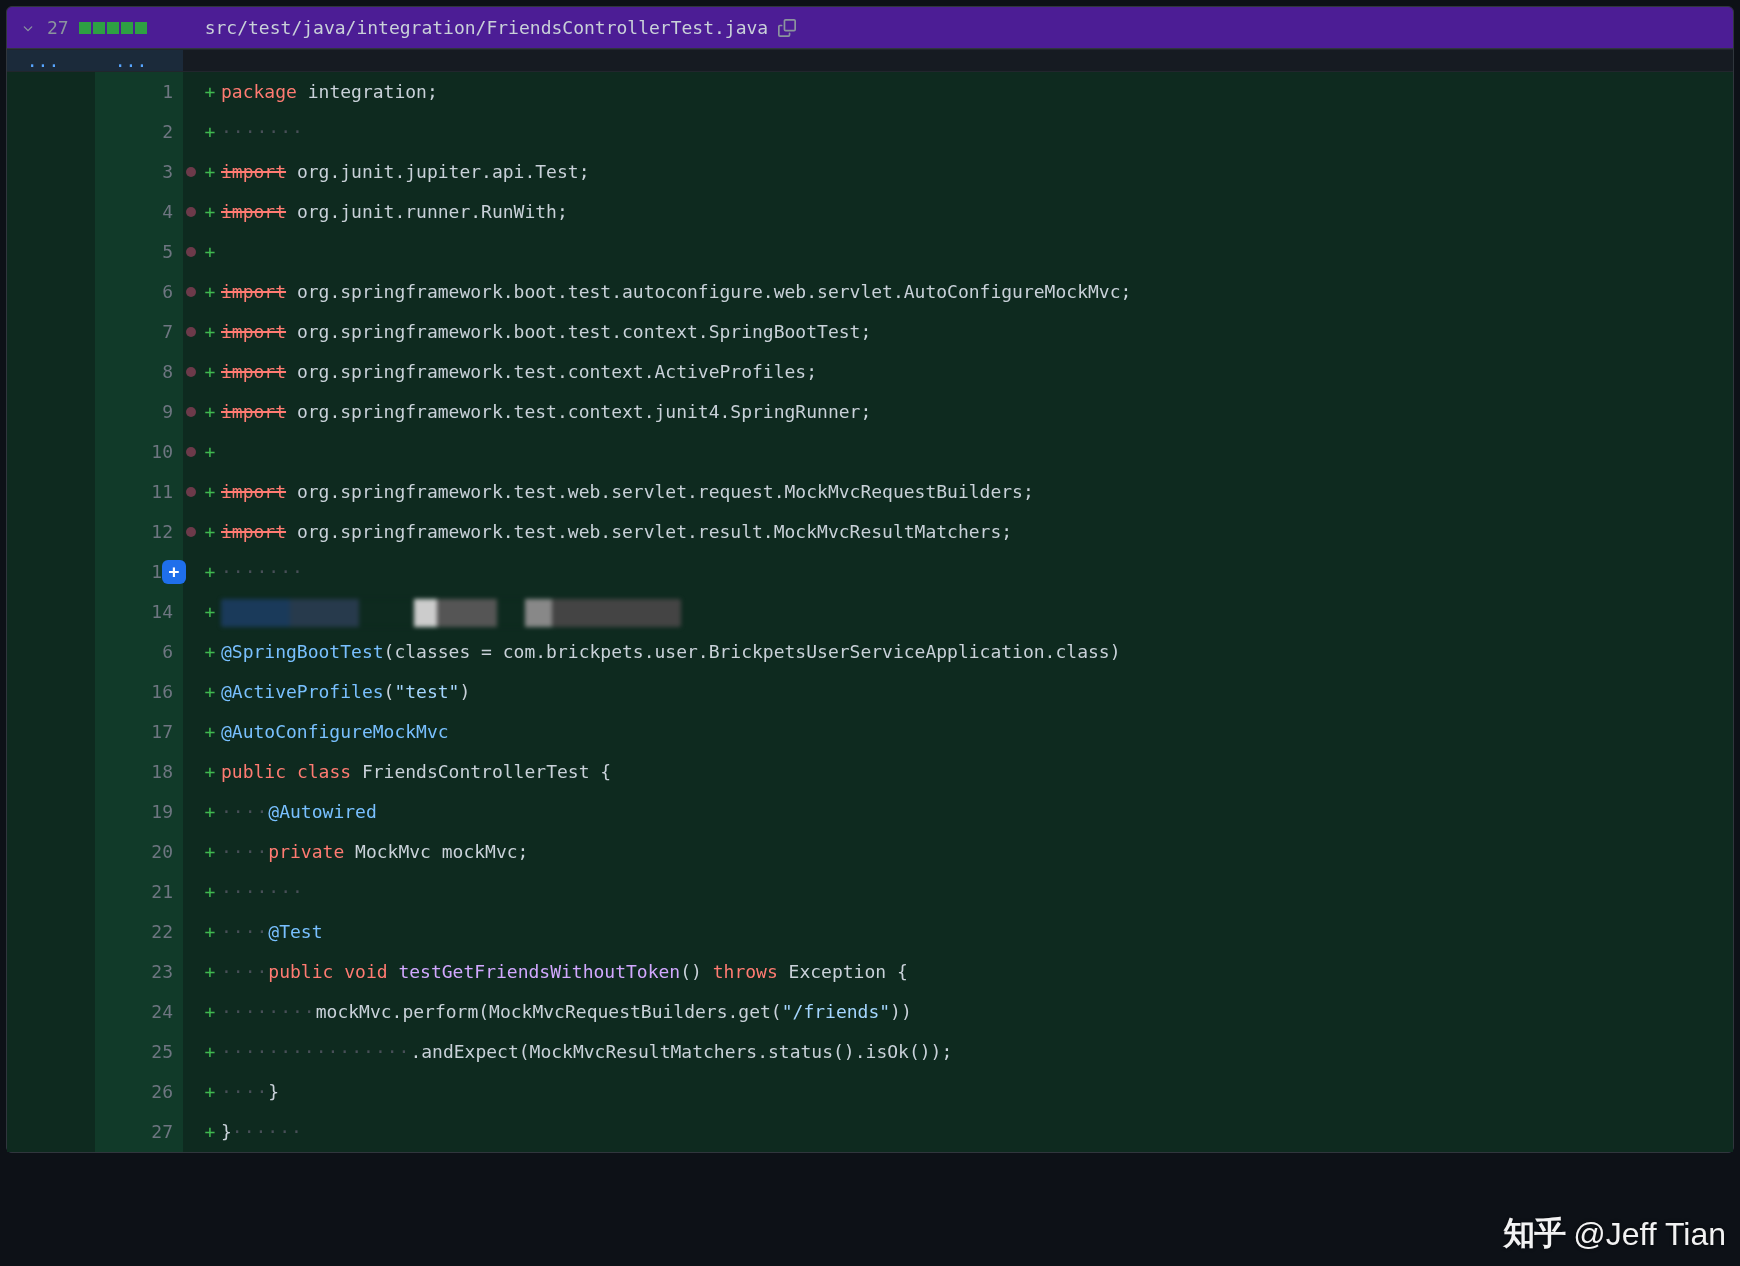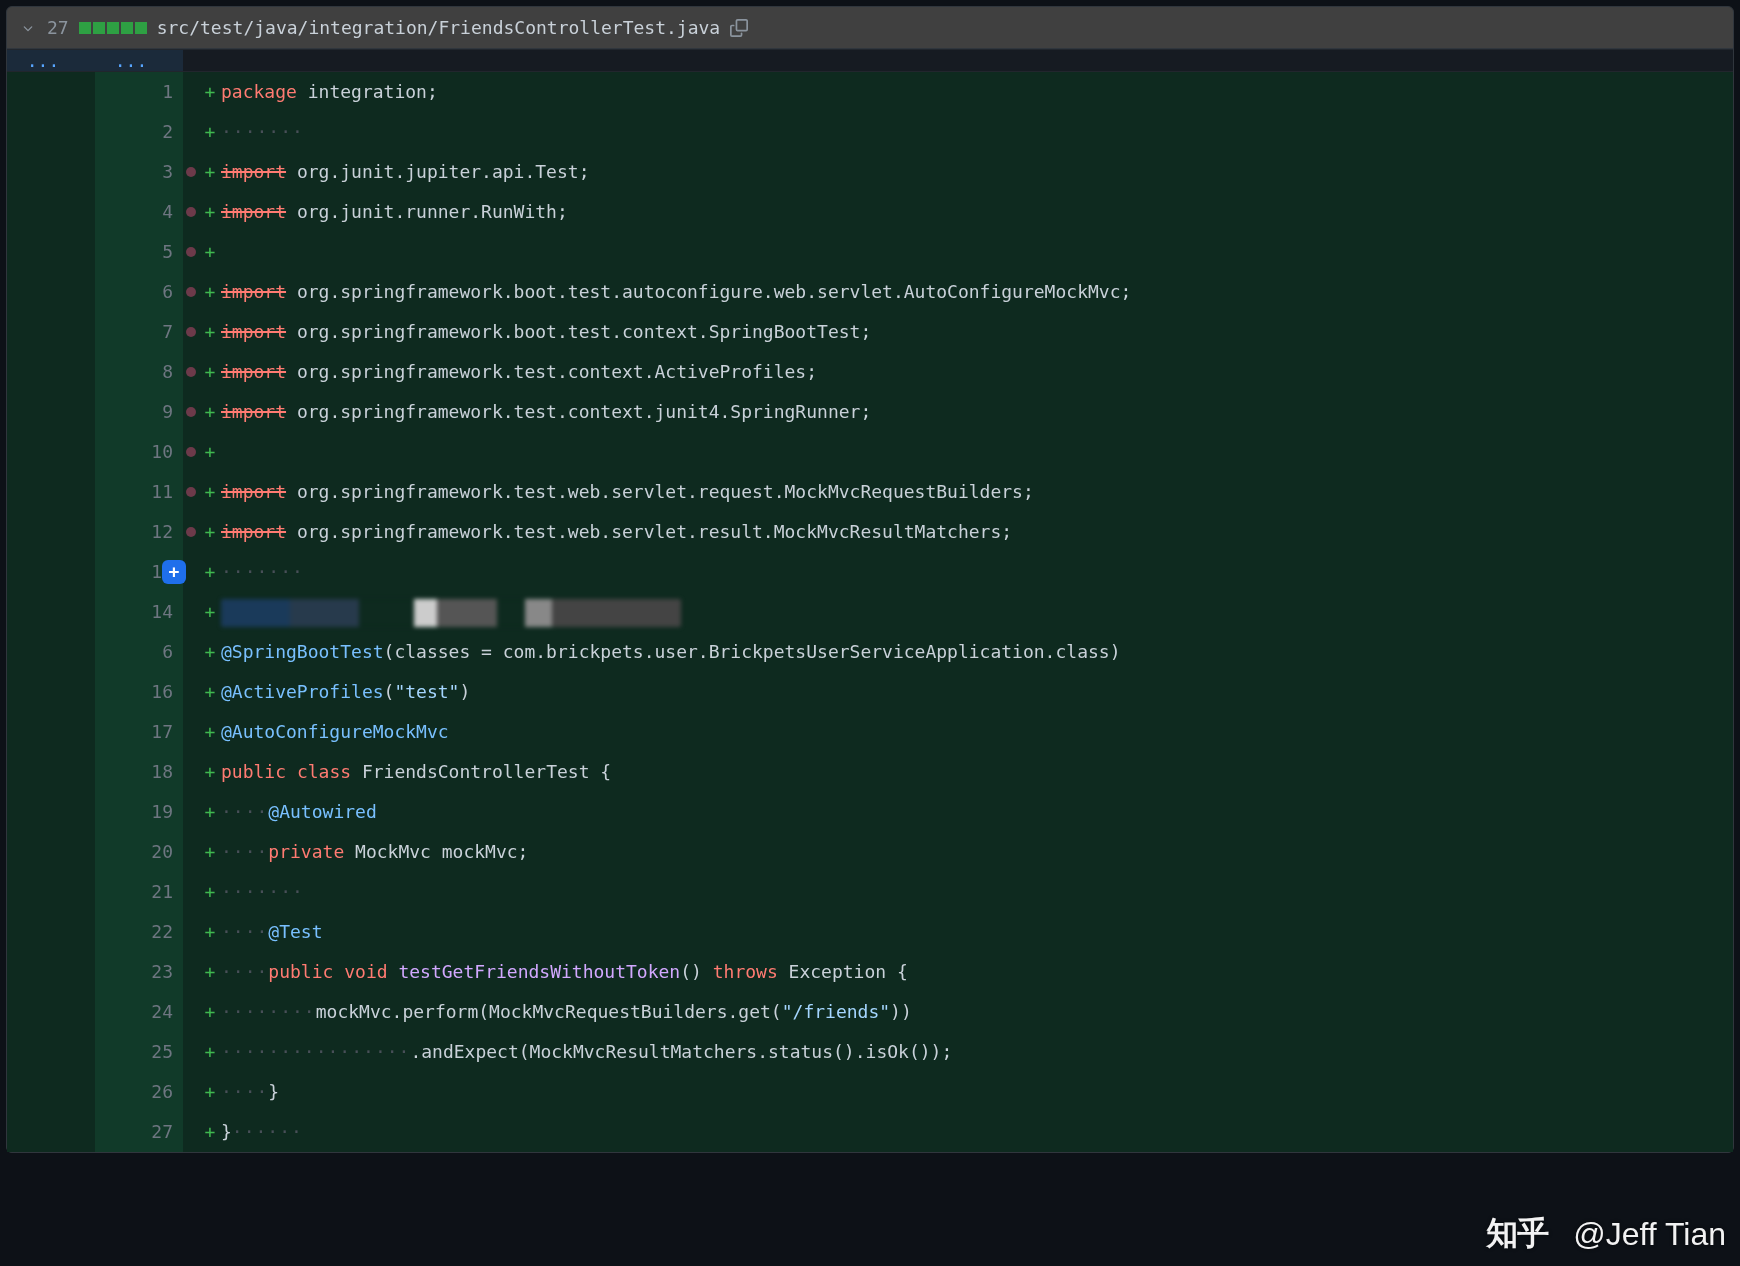--- a/index.html
+++ b/index.html
@@ -9,21 +9,21 @@
   font-size: 16px;
   color: #c9d1d9;
   width: 1740px;
   height: 1266px;
   overflow: hidden;
 }
 .diff-container {
   border: 1px solid #30363d;
   border-radius: 6px;
   margin: 6px;
-  background: #404040;
+  background: #4c1d95;
 }
 .file-header {
   display: flex;
   align-items: center;
   padding: 10px 12px;
   border-bottom: 1px solid #30363d;
   gap: 10px;
   font-size: 18px;
 }
 .chevron {
@@ -44,20 +44,21 @@
 }
 .diff-bar span {
   width: 12px;
   height: 12px;
   background: #2ea043;
   display: inline-block;
 }
 .file-path {
   color: #c9d1d9;
   font-family: ui-monospace, monospace;
+  margin-left: 48px;
 }
 .copy-icon {
   color: #8b949e;
   cursor: pointer;
   display: inline-flex;
 }
 .hunk-header {
   display: flex;
   background: #161b22;
   color: #8b949e;
@@ -164,21 +165,21 @@
   position: fixed;
   bottom: 10px;
   right: 14px;
   font-family: -apple-system, "PingFang SC", sans-serif;
   font-size: 32px;
   color: #fff;
   opacity: 0.95;
   text-shadow: 0 0 4px rgba(0,0,0,.6);
   display: flex;
   align-items: center;
-  gap: 25px;
+  gap: 8px;
 }
 .zhihu-logo {
   font-weight: 700;
   letter-spacing: -1px;
 }
 </style>
 </head>
 <body>
 
 <div class="diff-container">

